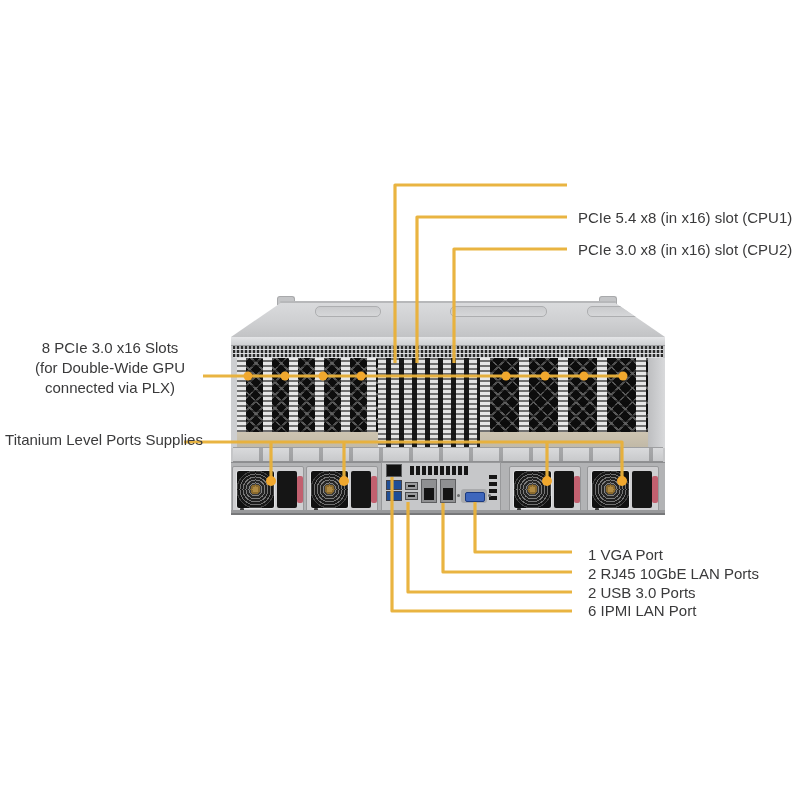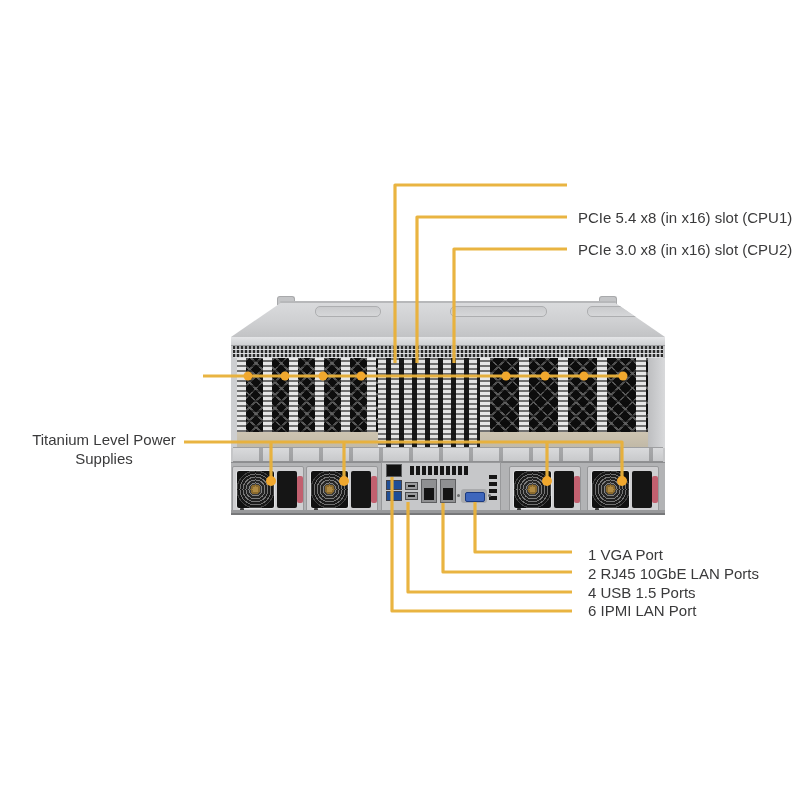--- a/index.html
+++ b/index.html
@@ -197,23 +197,28 @@
       <circle cx="271" cy="481" r="5"></circle>
         <circle cx="344" cy="481" r="5"></circle>
       <circle cx="547" cy="481" r="5"></circle>
         <circle cx="622" cy="481" r="5"></circle>
     </g>
   </svg>
 
   <div class="lbl" style="left:578px;top:210px;">PCIe 5.4 x8 (in x16) slot (CPU1)</div>
   <div class="lbl" style="left:578px;top:242px;">PCIe 3.0 x8 (in x16) slot (CPU2)</div>
 
+  <div class="lbl-block" style="left:15px;top:338px;width:190px;line-height:20px;">
+    <span style="display:block;">8 PCIe 3.0 x16 Slots</span>
+    <span style="display:block;">(for Double-Wide GPU</span>
+    <span style="display:block;">connected via PLX)</span>
+  </div>
 
   <div class="lbl-block" style="left:2px;top:430px;width:204px;line-height:19px;">
-    <span style="display:block;">Titanium Level Power Supplies</span>
+    <span style="display:block;">Titanium Level Ports Supplies</span>
   </div>
 
   <div class="lbl" style="left:588px;top:547px;">1 VGA Port</div>
   <div class="lbl" style="left:588px;top:566px;">2 RJ45 10GbE LAN Ports</div>
-  <div class="lbl" style="left:588px;top:585px;">4 USB 1.5 Ports</div>
+  <div class="lbl" style="left:588px;top:585px;">2 USB 3.0 Ports</div>
   <div class="lbl" style="left:588px;top:603px;">6 IPMI LAN Port</div>
 
 </div>
 
 </body></html>

